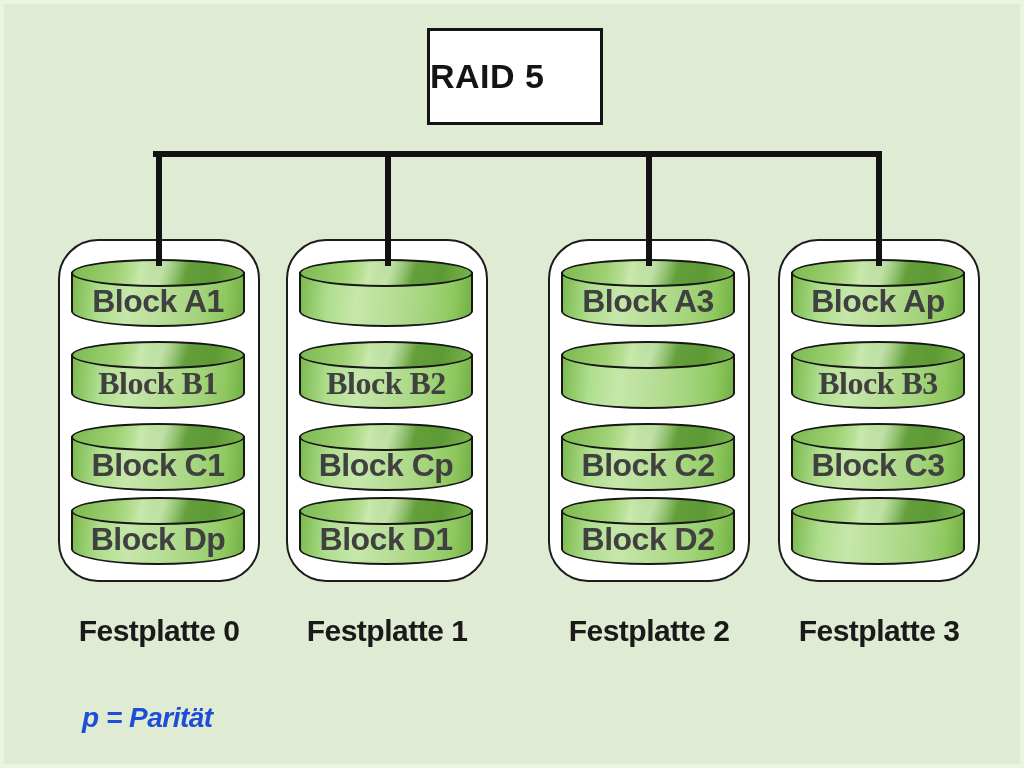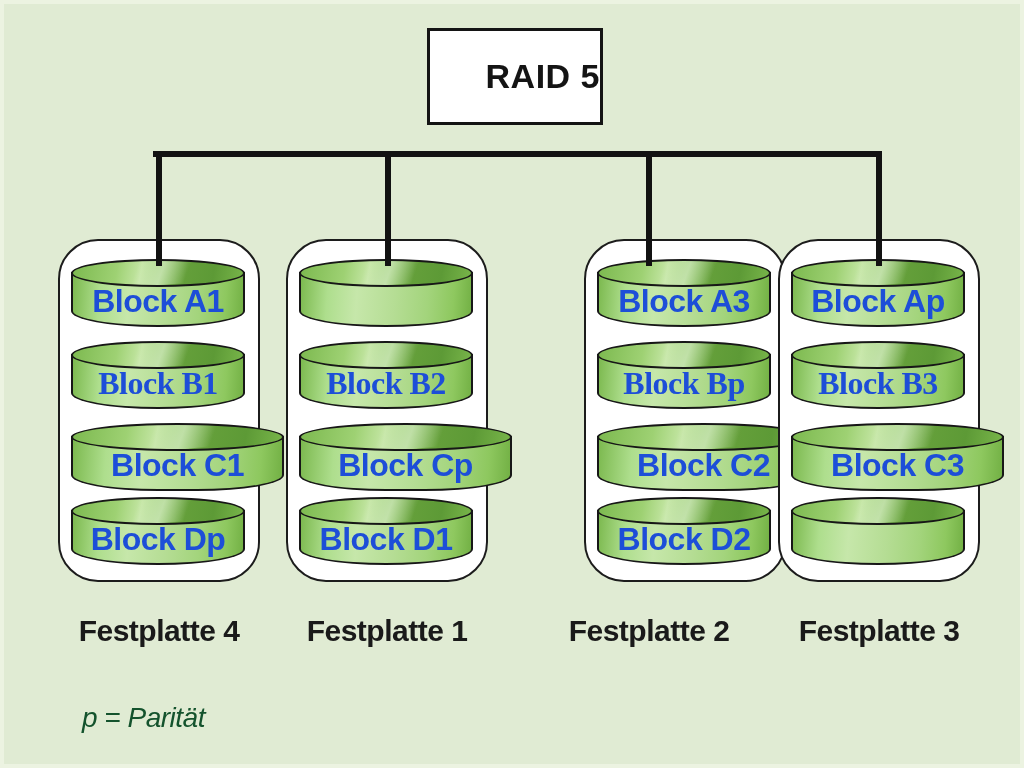--- a/index.html
+++ b/index.html
@@ -21,21 +21,21 @@
     position: absolute;
     left: 427px;
     top: 28px;
     width: 176px;
     height: 97px;
     background: #ffffff;
     border: 3px solid #141414;
     box-sizing: border-box;
     display: flex;
     align-items: center;
-    justify-content: flex-end;
+    justify-content: flex-start;
   }
   .raid-box span {
     font-size: 34px;
     font-weight: 700;
     color: #141414;
     letter-spacing: 0.5px;
   }
 
   
   .bus {
@@ -67,34 +67,34 @@
     width: 202px;
     height: 343px;
     background: #ffffff;
     border: 2.5px solid #1c1c1c;
     border-radius: 40px;
     box-sizing: border-box;
     z-index: 2;
   }
   .disk0 { left: 58px; }
   .disk1 { left: 286px; }
-  .disk2 { left: 548px; margin-left: 36px; }
+  .disk2 { left: 548px; }
   .disk3 { left: 778px; }
 
   
   .cyl {
     position: absolute;
     left: 11px;
     width: 174px;
     height: 68px;
     z-index: 4;
   }
   .cyl.c1 { top: 18px; }
   .cyl.c2 { top: 100px; font-family: Liberation Serif, serif; }
-  .cyl.c3 { top: 182px; padding-left: 39px; }
+  .cyl.c3 { top: 182px; }
   .cyl.c4 { top: 256px; }
   .cyl-body {
     position: absolute;
     top: 13px;
     left: 0;
     width: 100%;
     height: 55px;
     box-sizing: border-box;
     border: 2.5px solid #171717;
     border-top: none;
@@ -130,21 +130,21 @@
   }
   .cyl-label {
     position: absolute;
     left: 0;
     right: 0;
     top: 24px;
     text-align: center;
     font-size: 32px;
     font-weight: 700;
     letter-spacing: -0.5px;
-    color: #1d4ed8;
+    color: #404040;
     z-index: 5;
   }
 
   
   .dlabel {
     position: absolute;
     top: 614px;
     width: 202px;
     text-align: center;
     font-size: 30px;
@@ -156,24 +156,24 @@
   .dlabel1 { left: 286px; }
   .dlabel2 { left: 548px; }
   .dlabel3 { left: 778px; }
 
   
   .footnote {
     position: absolute;
     left: 82px;
     top: 702px;
     font-size: 28px;
-    font-weight: 400;
+    font-weight: 700;
     font-style: italic;
     letter-spacing: -0.5px;
-    color: #14532d;
+    color: #1d4ed8;
   }
 </style>
 </head>
 <body>
 
 <div class="canvas">
 
   <div class="raid-box">
     <span>RAID 5</span>
   </div>
@@ -231,21 +231,20 @@
 
   <div class="disk disk2">
     <div class="cyl c1">
       <div class="cyl-body"></div>
       <div class="cyl-top"></div>
       <div class="cyl-label">Block A3</div>
     </div>
     <div class="cyl c2">
       <div class="cyl-body"></div>
       <div class="cyl-top"></div>
-      <div class="cyl-label">Block Bp</div>
     </div>
     <div class="cyl c3">
       <div class="cyl-body"></div>
       <div class="cyl-top"></div>
       <div class="cyl-label">Block C2</div>
     </div>
     <div class="cyl c4">
       <div class="cyl-body"></div>
       <div class="cyl-top"></div>
       <div class="cyl-label">Block D2</div>
@@ -267,20 +266,20 @@
       <div class="cyl-body"></div>
       <div class="cyl-top"></div>
       <div class="cyl-label">Block C3</div>
     </div>
     <div class="cyl c4">
       <div class="cyl-body"></div>
       <div class="cyl-top"></div>
     </div>
   </div>
 
-  <div class="dlabel dlabel0">Festplatte 4</div>
+  <div class="dlabel dlabel0">Festplatte 0</div>
   <div class="dlabel dlabel1">Festplatte 1</div>
   <div class="dlabel dlabel2">Festplatte 2</div>
   <div class="dlabel dlabel3">Festplatte 3</div>
 
   <div class="footnote">p = Parität</div>
 
 </div>
 
 </body></html>

